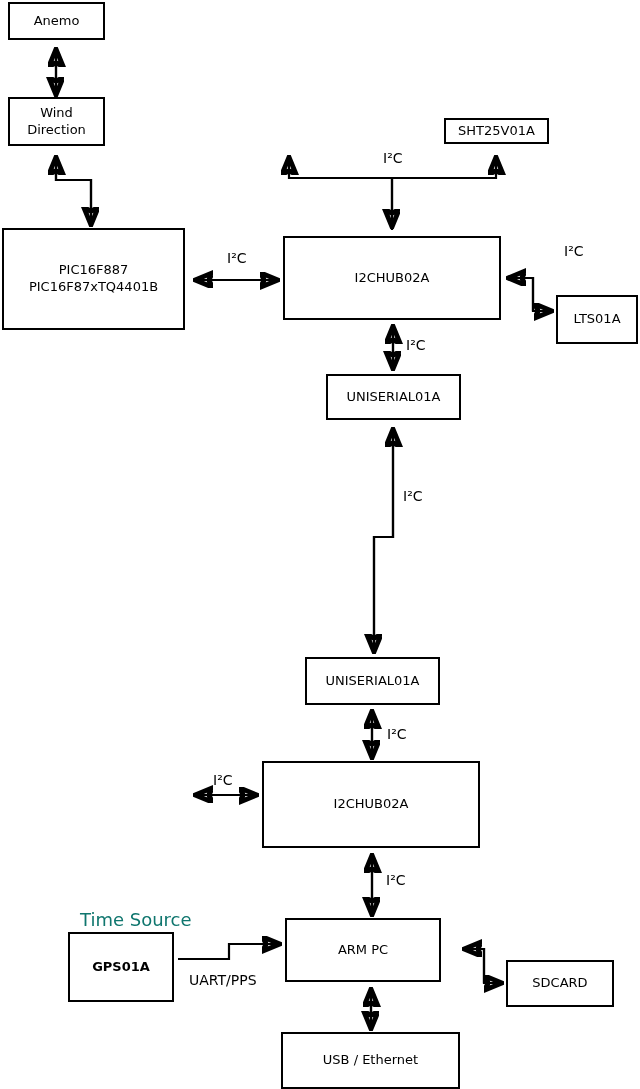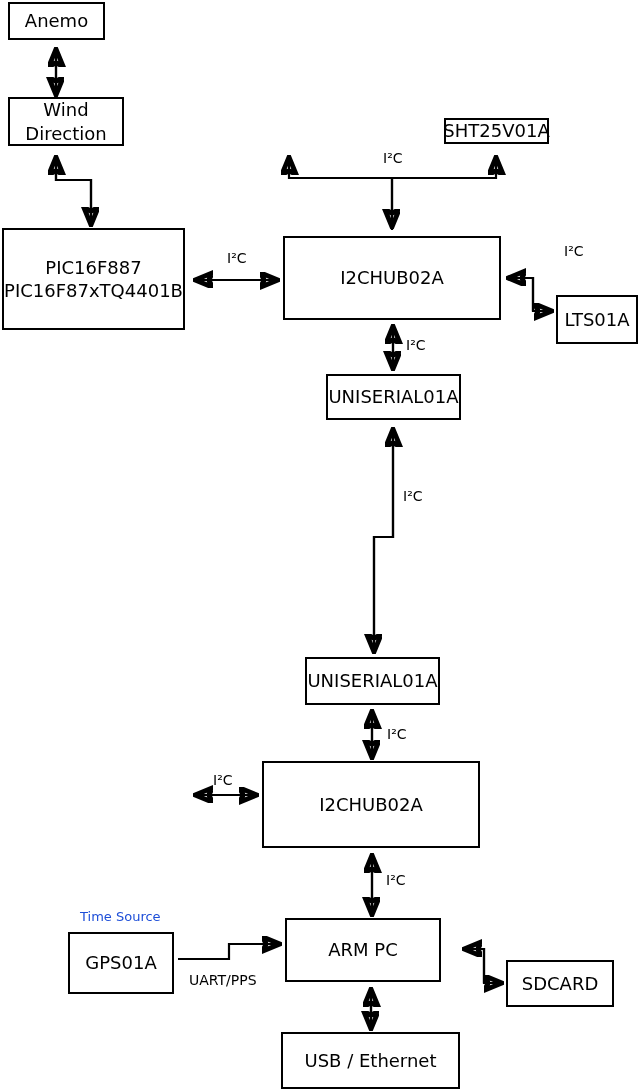--- a/index.html
+++ b/index.html
@@ -17,38 +17,38 @@
   }
   .block {
     position: absolute;
     box-sizing: border-box;
     border: 2px solid #000000;
     background: #ffffff;
     display: flex;
     align-items: center;
     justify-content: center;
     text-align: center;
-    font-size: 18px;
+    font-size: 13px;
     color: #000000;
     line-height: 1.28;
     z-index: 3;
     white-space: pre-line;
   }
   .edge-label {
     position: absolute;
     font-size: 14px;
     color: #000000;
     z-index: 4;
     white-space: nowrap;
     background: transparent;
   }
   .free-label {
     position: absolute;
-    font-size: 13px;
-    color: #1d4ed8;
+    font-size: 18px;
+    color: #0f766e;
     z-index: 4;
     white-space: nowrap;
   }
   svg.wires {
     position: absolute;
     left: 0;
     top: 0;
     width: 640px;
     height: 1089px;
     z-index: 1;
@@ -133,41 +133,41 @@
     </g>
 
     <g>
       <line x1="371" y1="1024" x2="371" y2="990" marker-end="url(#ah)"></line>
       <line x1="371" y1="995" x2="371" y2="1028" marker-end="url(#ah)"></line>
     </g>
   </svg>
 
   <div class="block" style="left:8px; top:2px; width:97px; height:38px;">Anemo</div>
 
-  <div class="block" style="left:8px; top:97px; width:116px; height:49px;">Wind
+  <div class="block" style="left:8px; top:97px; width:97px; height:49px;">Wind
 Direction</div>
 
   <div class="block" style="left:2px; top:228px; width:183px; height:102px;">PIC16F887
 PIC16F87xTQ4401B</div>
 
 
   <div class="block" style="left:444px; top:118px; width:105px; height:26px;">SHT25V01A</div>
 
   <div class="block" style="left:283px; top:236px; width:218px; height:84px;">I2CHUB02A</div>
 
   <div class="block" style="left:556px; top:295px; width:82px; height:49px;">LTS01A</div>
 
   <div class="block" style="left:326px; top:374px; width:135px; height:46px;">UNISERIAL01A</div>
 
   <div class="block" style="left:305px; top:657px; width:135px; height:48px;">UNISERIAL01A</div>
 
   <div class="block" style="left:262px; top:761px; width:218px; height:87px;">I2CHUB02A</div>
 
 
-  <div class="block" style="left:68px; top:932px; width:106px; height:62px;">GPS01A</div>
+  <div class="block" style="left:68px; top:932px; width:106px; height:70px;font-weight:bold;">GPS01A</div>
 
   <div class="block" style="left:285px; top:918px; width:156px; height:64px;">ARM PC</div>
 
   <div class="block" style="left:506px; top:960px; width:108px; height:47px;">SDCARD</div>
 
   <div class="block" style="left:281px; top:1032px; width:179px; height:57px;text-align:center;">USB / Ethernet</div>
 
   <div class="edge-label" style="left:227px; top:250px;">I²C</div>
 
   <div class="edge-label" style="left:383px; top:150px;">I²C</div>

